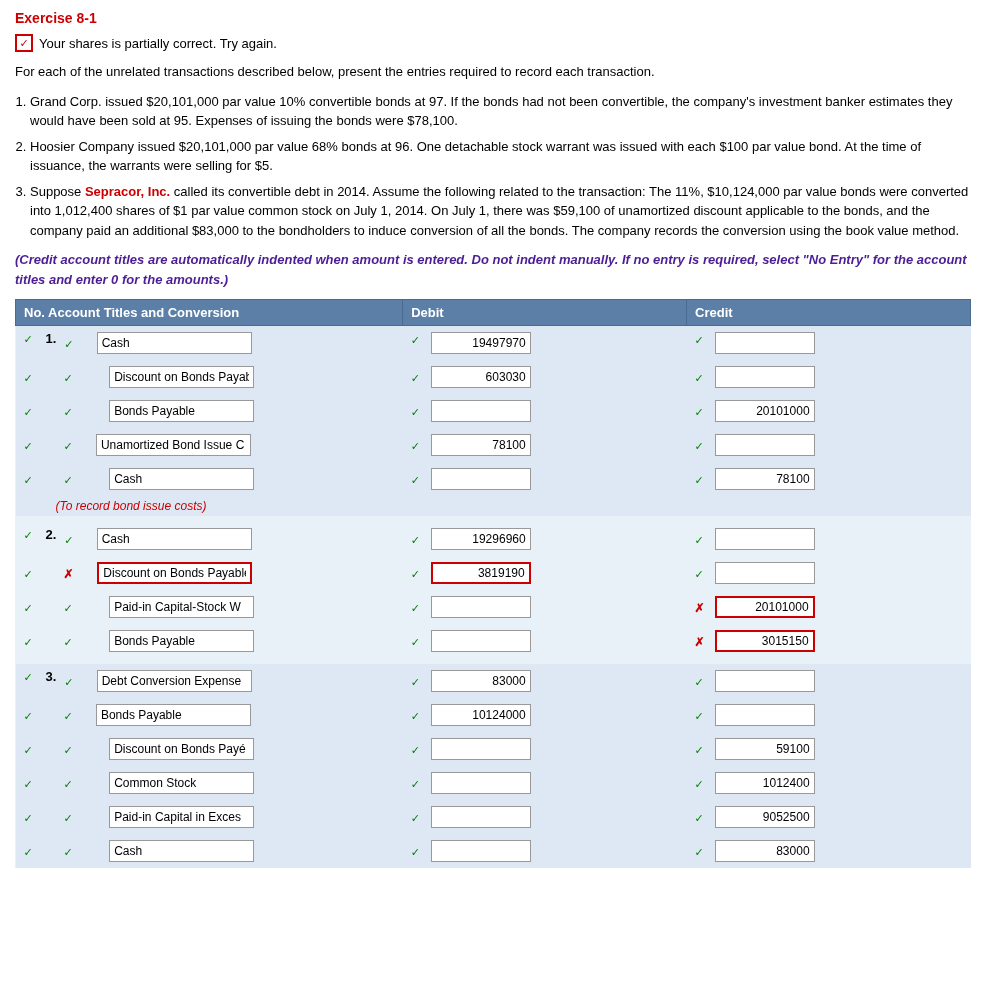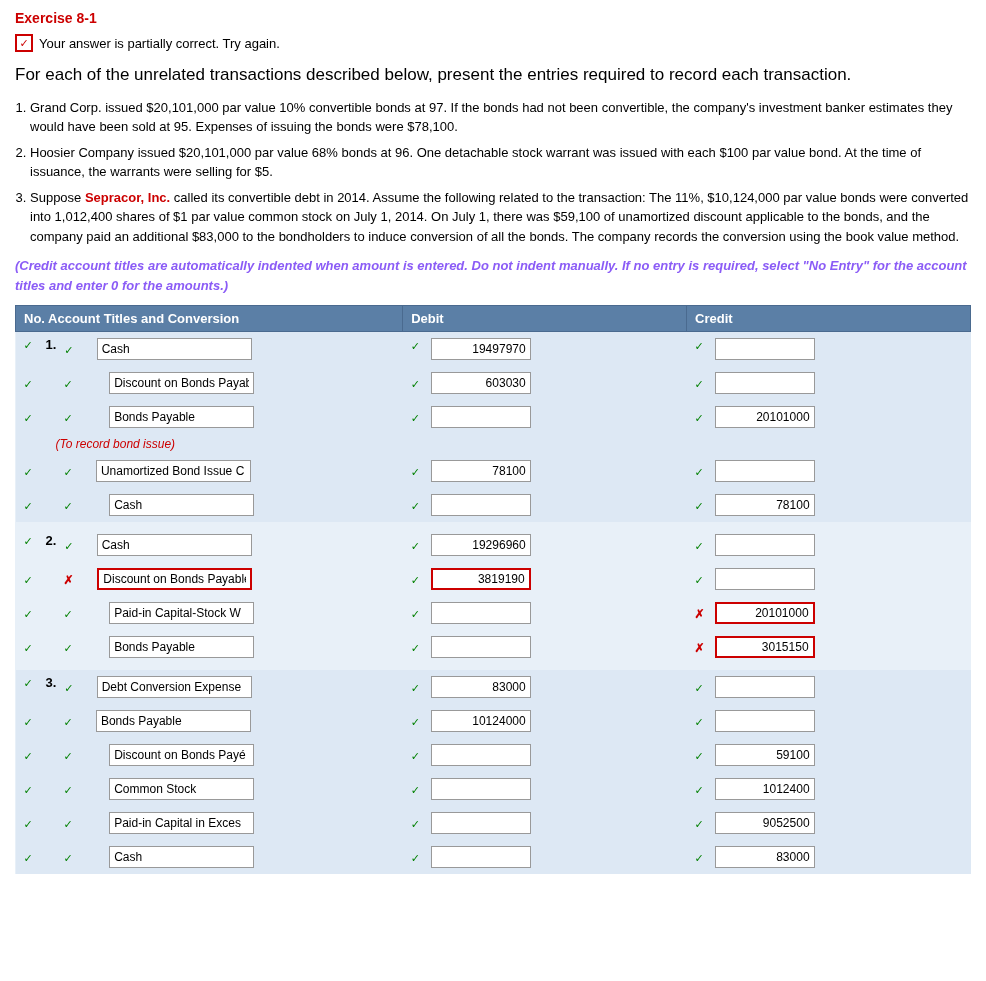--- a/index.html
+++ b/index.html
@@ -28,37 +28,37 @@
       width: 18px;
       height: 18px;
       border: 2px solid #cc0000;
       display: inline-flex;
       align-items: center;
       justify-content: center;
       color: #cc0000;
       font-size: 11px;
     }
     .instructions {
-      font-size: 17px;
+      font-size: 13px;
       margin-bottom: 10px;
       line-height: 1.5;
     }
     .numbered-list {
       margin-left: 15px;
       margin-bottom: 10px;
     }
     .numbered-list li {
       margin-bottom: 6px;
       line-height: 1.5;
     }
     .sepracor { color: #cc0000; font-weight: bold; }
     .italic-note {
       font-style: italic;
       font-weight: bold;
-      color: #8b5cf6;
+      color: #4c1d95;
       margin-bottom: 10px;
       font-size: 13px;
       line-height: 1.5;
     }
     .journal-table {
       width: 100%;
       border-collapse: collapse;
       background: #e8f0f8;
     }
     .journal-table th {
@@ -117,21 +117,21 @@
     .account-col { width: 300px; }
     tr.entry-row td { padding: 3px 4px; }
   </style>
 </head>
 <body>
 
 <div class="exercise-title">Exercise 8-1</div>
 
 <div class="partial-correct">
   <div class="check-icon">✓</div>
-  <span>Your answer is partially correct.  Try again.</span>
+  <span>Your shares is partially correct.  Try again.</span>
 </div>
 
 <div class="instructions">For each of the unrelated transactions described below, present the entries required to record each transaction.</div>
 
 <ol class="numbered-list">
   <li>Grand Corp. issued $20,101,000 par value 10% convertible bonds at 97. If the bonds had not been convertible, the company's investment banker estimates they would have been sold at 95. Expenses of issuing the bonds were $78,100.</li>
   <li>Hoosier Company issued $20,101,000 par value 68% bonds at 96. One detachable stock warrant was issued with each $100 par value bond. At the time of issuance, the warrants were selling for $5.</li>
   <li>
     <span>Suppose </span><span class="sepracor">Sepracor, Inc.</span><span> called its convertible debt in 2014. Assume the following related to the transaction: The 11%, $10,124,000 par value bonds were converted into 1,012,400 shares of $1 par value common stock on July 1, 2014. On July 1, there was $59,100 of unamortized discount applicable to the bonds, and the company paid an additional $83,000 to the bondholders to induce conversion of all the bonds. The company records the conversion using the book value method.</span>
   </li>
@@ -247,94 +247,94 @@
             <tbody>
               <tr>
           <td style="width:20px;"><span style="color:green;font-size:11px;">✓</span></td>
           <td><input class="entry-input credit-input" value="20101000" style="width: 100px; text-align: right;"></td>
         </tr>
             </tbody>
           </table>
       </td>
     </tr>
 
+
+    <tr class="entry-row row-group">
+      <td>
+        <table style="width:100%;border-collapse:collapse;">
+            <tbody>
+              <tr>
+          <td style="width:22px;"><span style="color:green;font-size:11px;">✓</span></td>
+          <td style="width:18px;"></td>
+          <td><span style="color:green;font-size:11px;">✓</span></td>
+          <td><input class="entry-input account-input" value="Unamortized Bond Issue C" style="width: 155px;"></td>
+        </tr>
+            </tbody>
+          </table>
+      </td>
+      <td>
+        <table style="width:100%;border-collapse:collapse;">
+            <tbody>
+              <tr>
+          <td style="width:20px;"><span style="color:green;font-size:11px;">✓</span></td>
+          <td><input class="entry-input debit-input" value="78100" style="width: 100px; text-align: right;"></td>
+        </tr>
+            </tbody>
+          </table>
+      </td>
+      <td>
+        <table style="width:100%;border-collapse:collapse;">
+            <tbody>
+              <tr>
+          <td style="width:20px;"><span style="color:green;font-size:11px;">✓</span></td>
+          <td><input class="entry-input credit-input" value="" style="width: 100px; text-align: right;"></td>
+        </tr>
+            </tbody>
+          </table>
+      </td>
+    </tr>
+
+    <tr class="entry-row row-group">
+      <td>
+        <table style="width:100%;border-collapse:collapse;">
+            <tbody>
+              <tr>
+          <td style="width:22px;"><span style="color:green;font-size:11px;">✓</span></td>
+          <td style="width:18px;"></td>
+          <td><span style="color:green;font-size:11px;">✓</span></td>
+          <td><input class="entry-input account-input-indented" value="Cash" style="width: 145px; margin-left: 14px;"></td>
+        </tr>
+            </tbody>
+          </table>
+      </td>
+      <td>
+        <table style="width:100%;border-collapse:collapse;">
+            <tbody>
+              <tr>
+          <td style="width:20px;"><span style="color:green;font-size:11px;">✓</span></td>
+          <td><input class="entry-input debit-input" value="" style="width: 100px; text-align: right;"></td>
+        </tr>
+            </tbody>
+          </table>
+      </td>
+      <td>
+        <table style="width:100%;border-collapse:collapse;">
+            <tbody>
+              <tr>
+          <td style="width:20px;"><span style="color:green;font-size:11px;">✓</span></td>
+          <td><input class="entry-input credit-input" value="78100" style="width: 100px; text-align: right;"></td>
+        </tr>
+            </tbody>
+          </table>
+      </td>
+    </tr>
+
     <tr class="note-row row-group">
-      <td colspan="3" style="font-style:italic;color:#cc0000;padding-left:40px;font-size:12px;">(To record bond issue)</td>
-    </tr>
-
-    <tr class="entry-row row-group">
-      <td>
-        <table style="width:100%;border-collapse:collapse;">
-            <tbody>
-              <tr>
-          <td style="width:22px;"><span style="color:green;font-size:11px;">✓</span></td>
-          <td style="width:18px;"></td>
-          <td><span style="color:green;font-size:11px;">✓</span></td>
-          <td><input class="entry-input account-input" value="Unamortized Bond Issue C" style="width: 155px;"></td>
-        </tr>
-            </tbody>
-          </table>
-      </td>
-      <td>
-        <table style="width:100%;border-collapse:collapse;">
-            <tbody>
-              <tr>
-          <td style="width:20px;"><span style="color:green;font-size:11px;">✓</span></td>
-          <td><input class="entry-input debit-input" value="78100" style="width: 100px; text-align: right;"></td>
-        </tr>
-            </tbody>
-          </table>
-      </td>
-      <td>
-        <table style="width:100%;border-collapse:collapse;">
-            <tbody>
-              <tr>
-          <td style="width:20px;"><span style="color:green;font-size:11px;">✓</span></td>
-          <td><input class="entry-input credit-input" value="" style="width: 100px; text-align: right;"></td>
-        </tr>
-            </tbody>
-          </table>
-      </td>
-    </tr>
-
-    <tr class="entry-row row-group">
-      <td>
-        <table style="width:100%;border-collapse:collapse;">
-            <tbody>
-              <tr>
-          <td style="width:22px;"><span style="color:green;font-size:11px;">✓</span></td>
-          <td style="width:18px;"></td>
-          <td><span style="color:green;font-size:11px;">✓</span></td>
-          <td><input class="entry-input account-input-indented" value="Cash" style="width: 145px; margin-left: 14px;"></td>
-        </tr>
-            </tbody>
-          </table>
-      </td>
-      <td>
-        <table style="width:100%;border-collapse:collapse;">
-            <tbody>
-              <tr>
-          <td style="width:20px;"><span style="color:green;font-size:11px;">✓</span></td>
-          <td><input class="entry-input debit-input" value="" style="width: 100px; text-align: right;"></td>
-        </tr>
-            </tbody>
-          </table>
-      </td>
-      <td>
-        <table style="width:100%;border-collapse:collapse;">
-            <tbody>
-              <tr>
-          <td style="width:20px;"><span style="color:green;font-size:11px;">✓</span></td>
-          <td><input class="entry-input credit-input" value="78100" style="width: 100px; text-align: right;"></td>
-        </tr>
-            </tbody>
-          </table>
-      </td>
-    </tr>
-
+      <td colspan="3" style="font-style:italic;color:#cc0000;padding-left:40px;font-size:12px;">(To record bond issue costs)</td>
+    </tr>
 
     <tr style="height:4px;">
         <td colspan="3"></td>
       </tr>
 
     <tr class="entry-row row-group alt">
       <td>
         <table style="width:100%;border-collapse:collapse;">
             <tbody>
               <tr>

